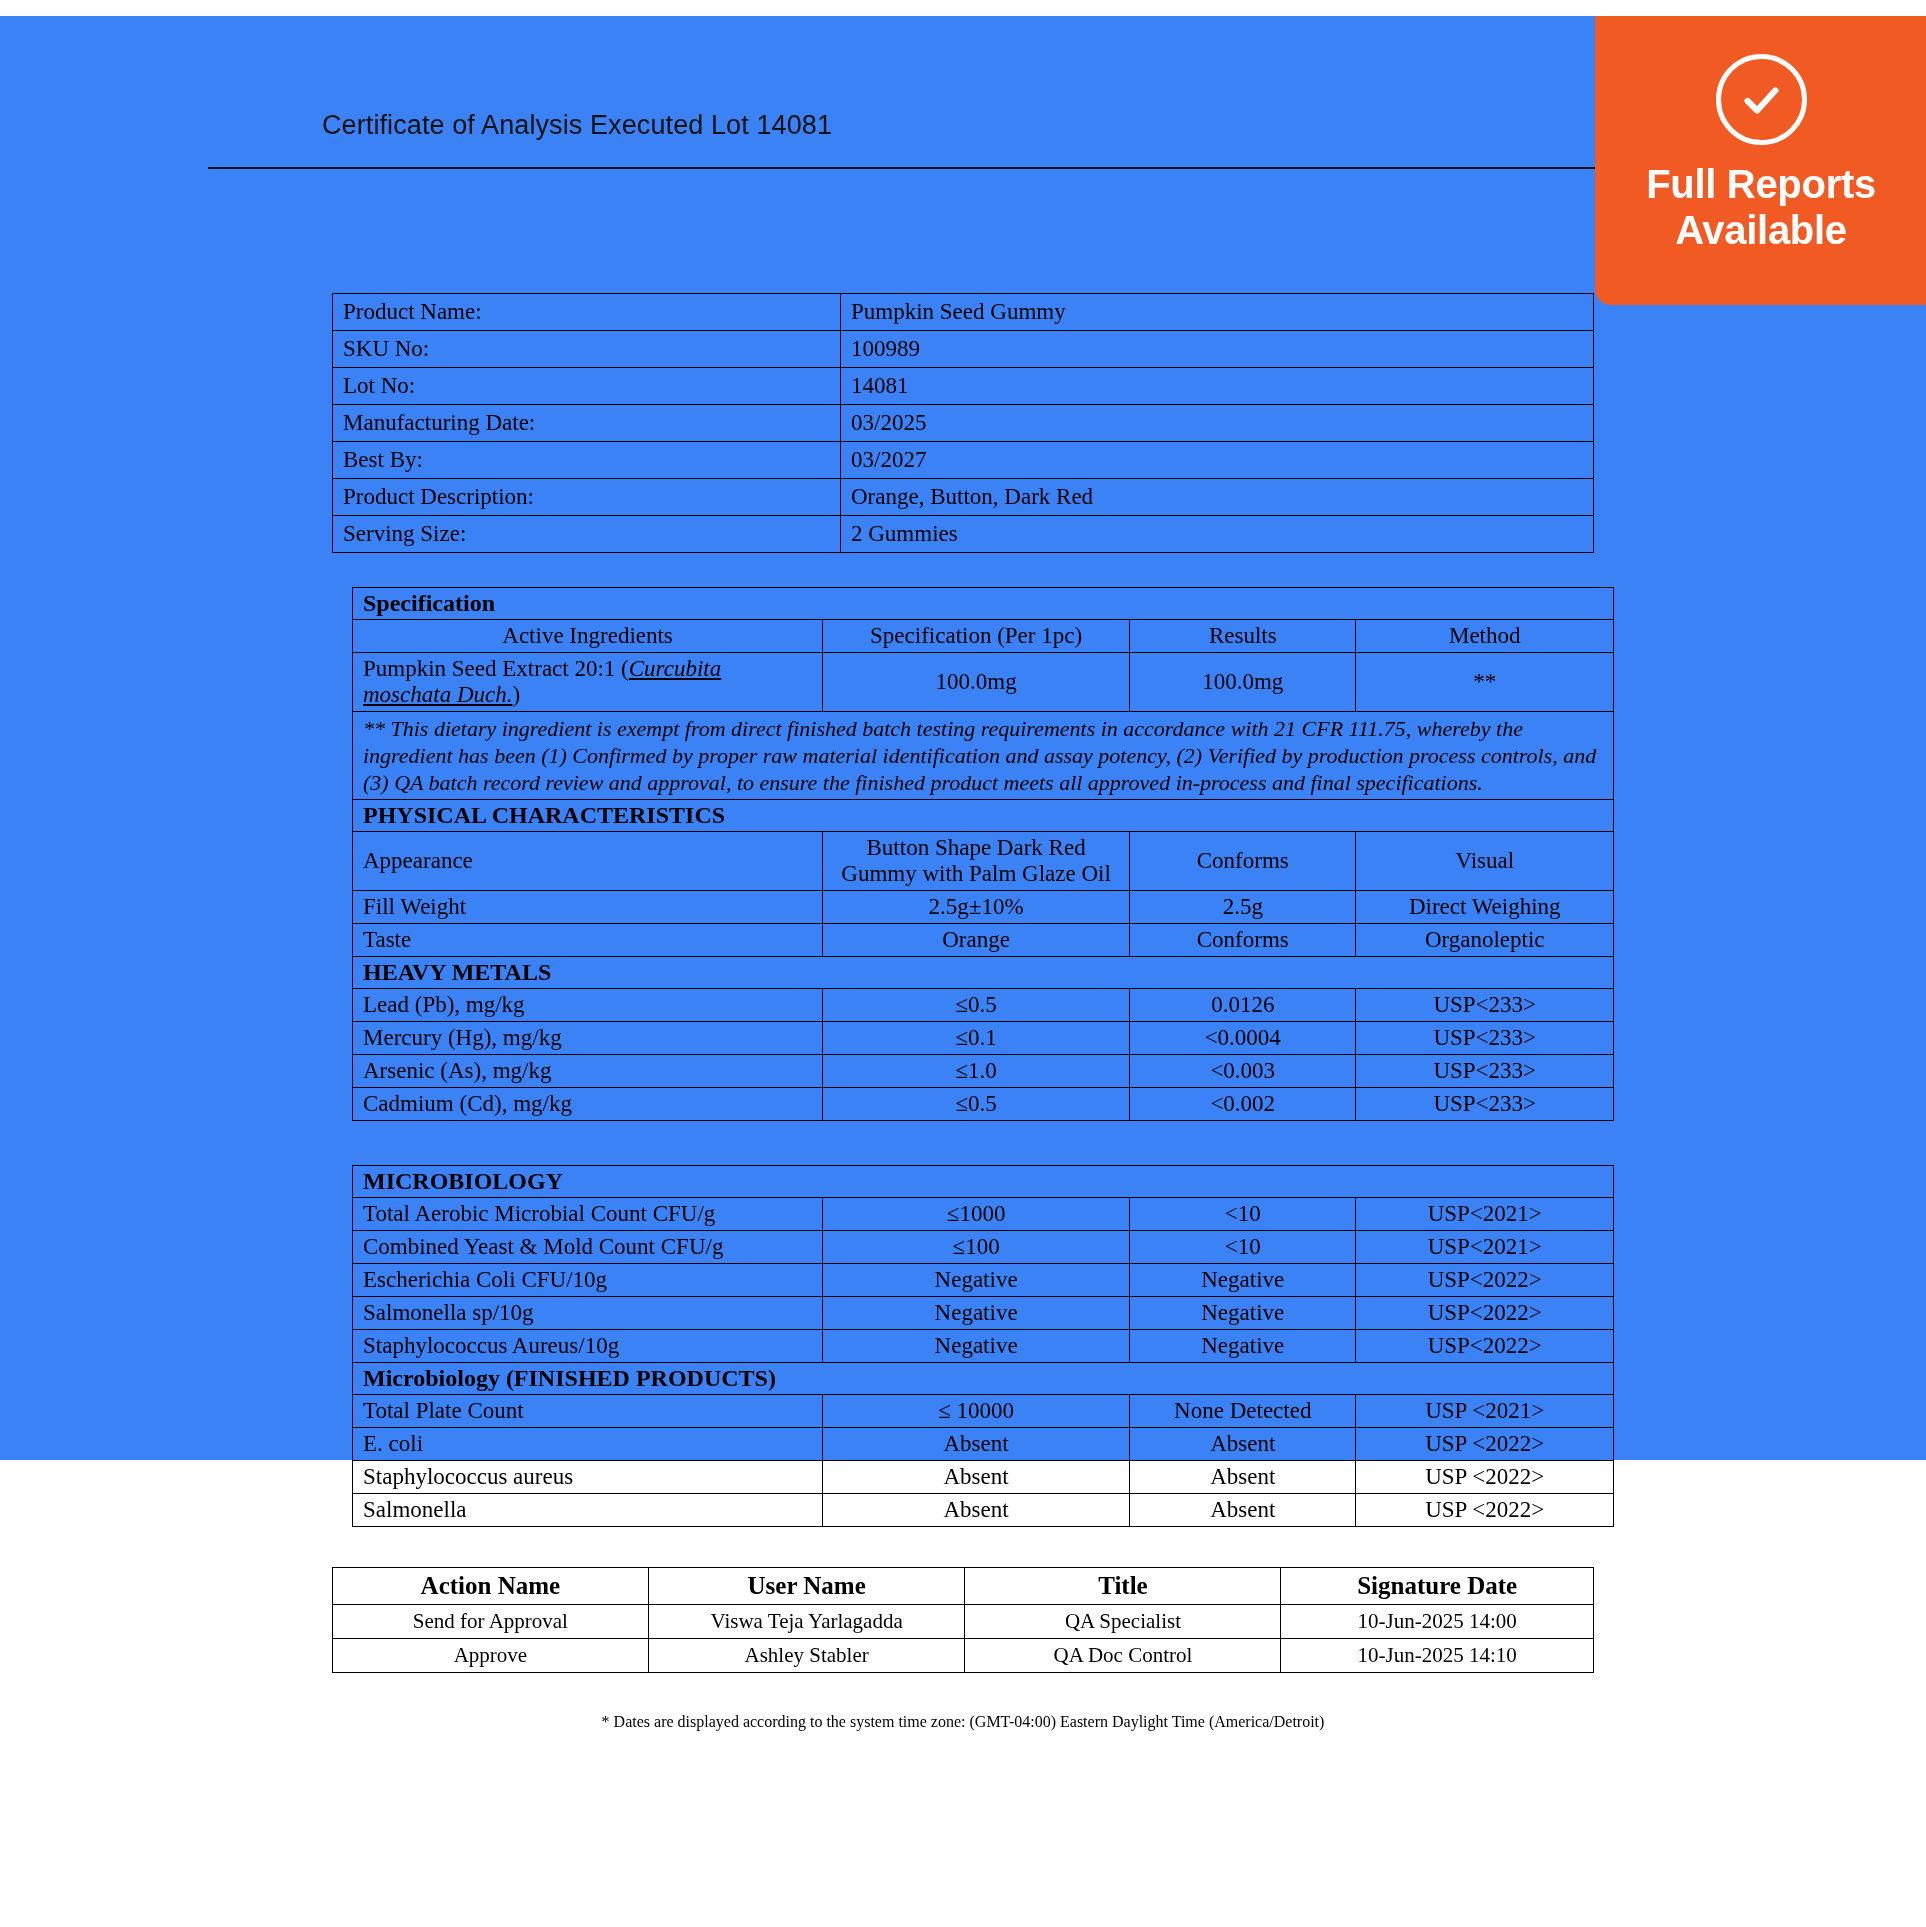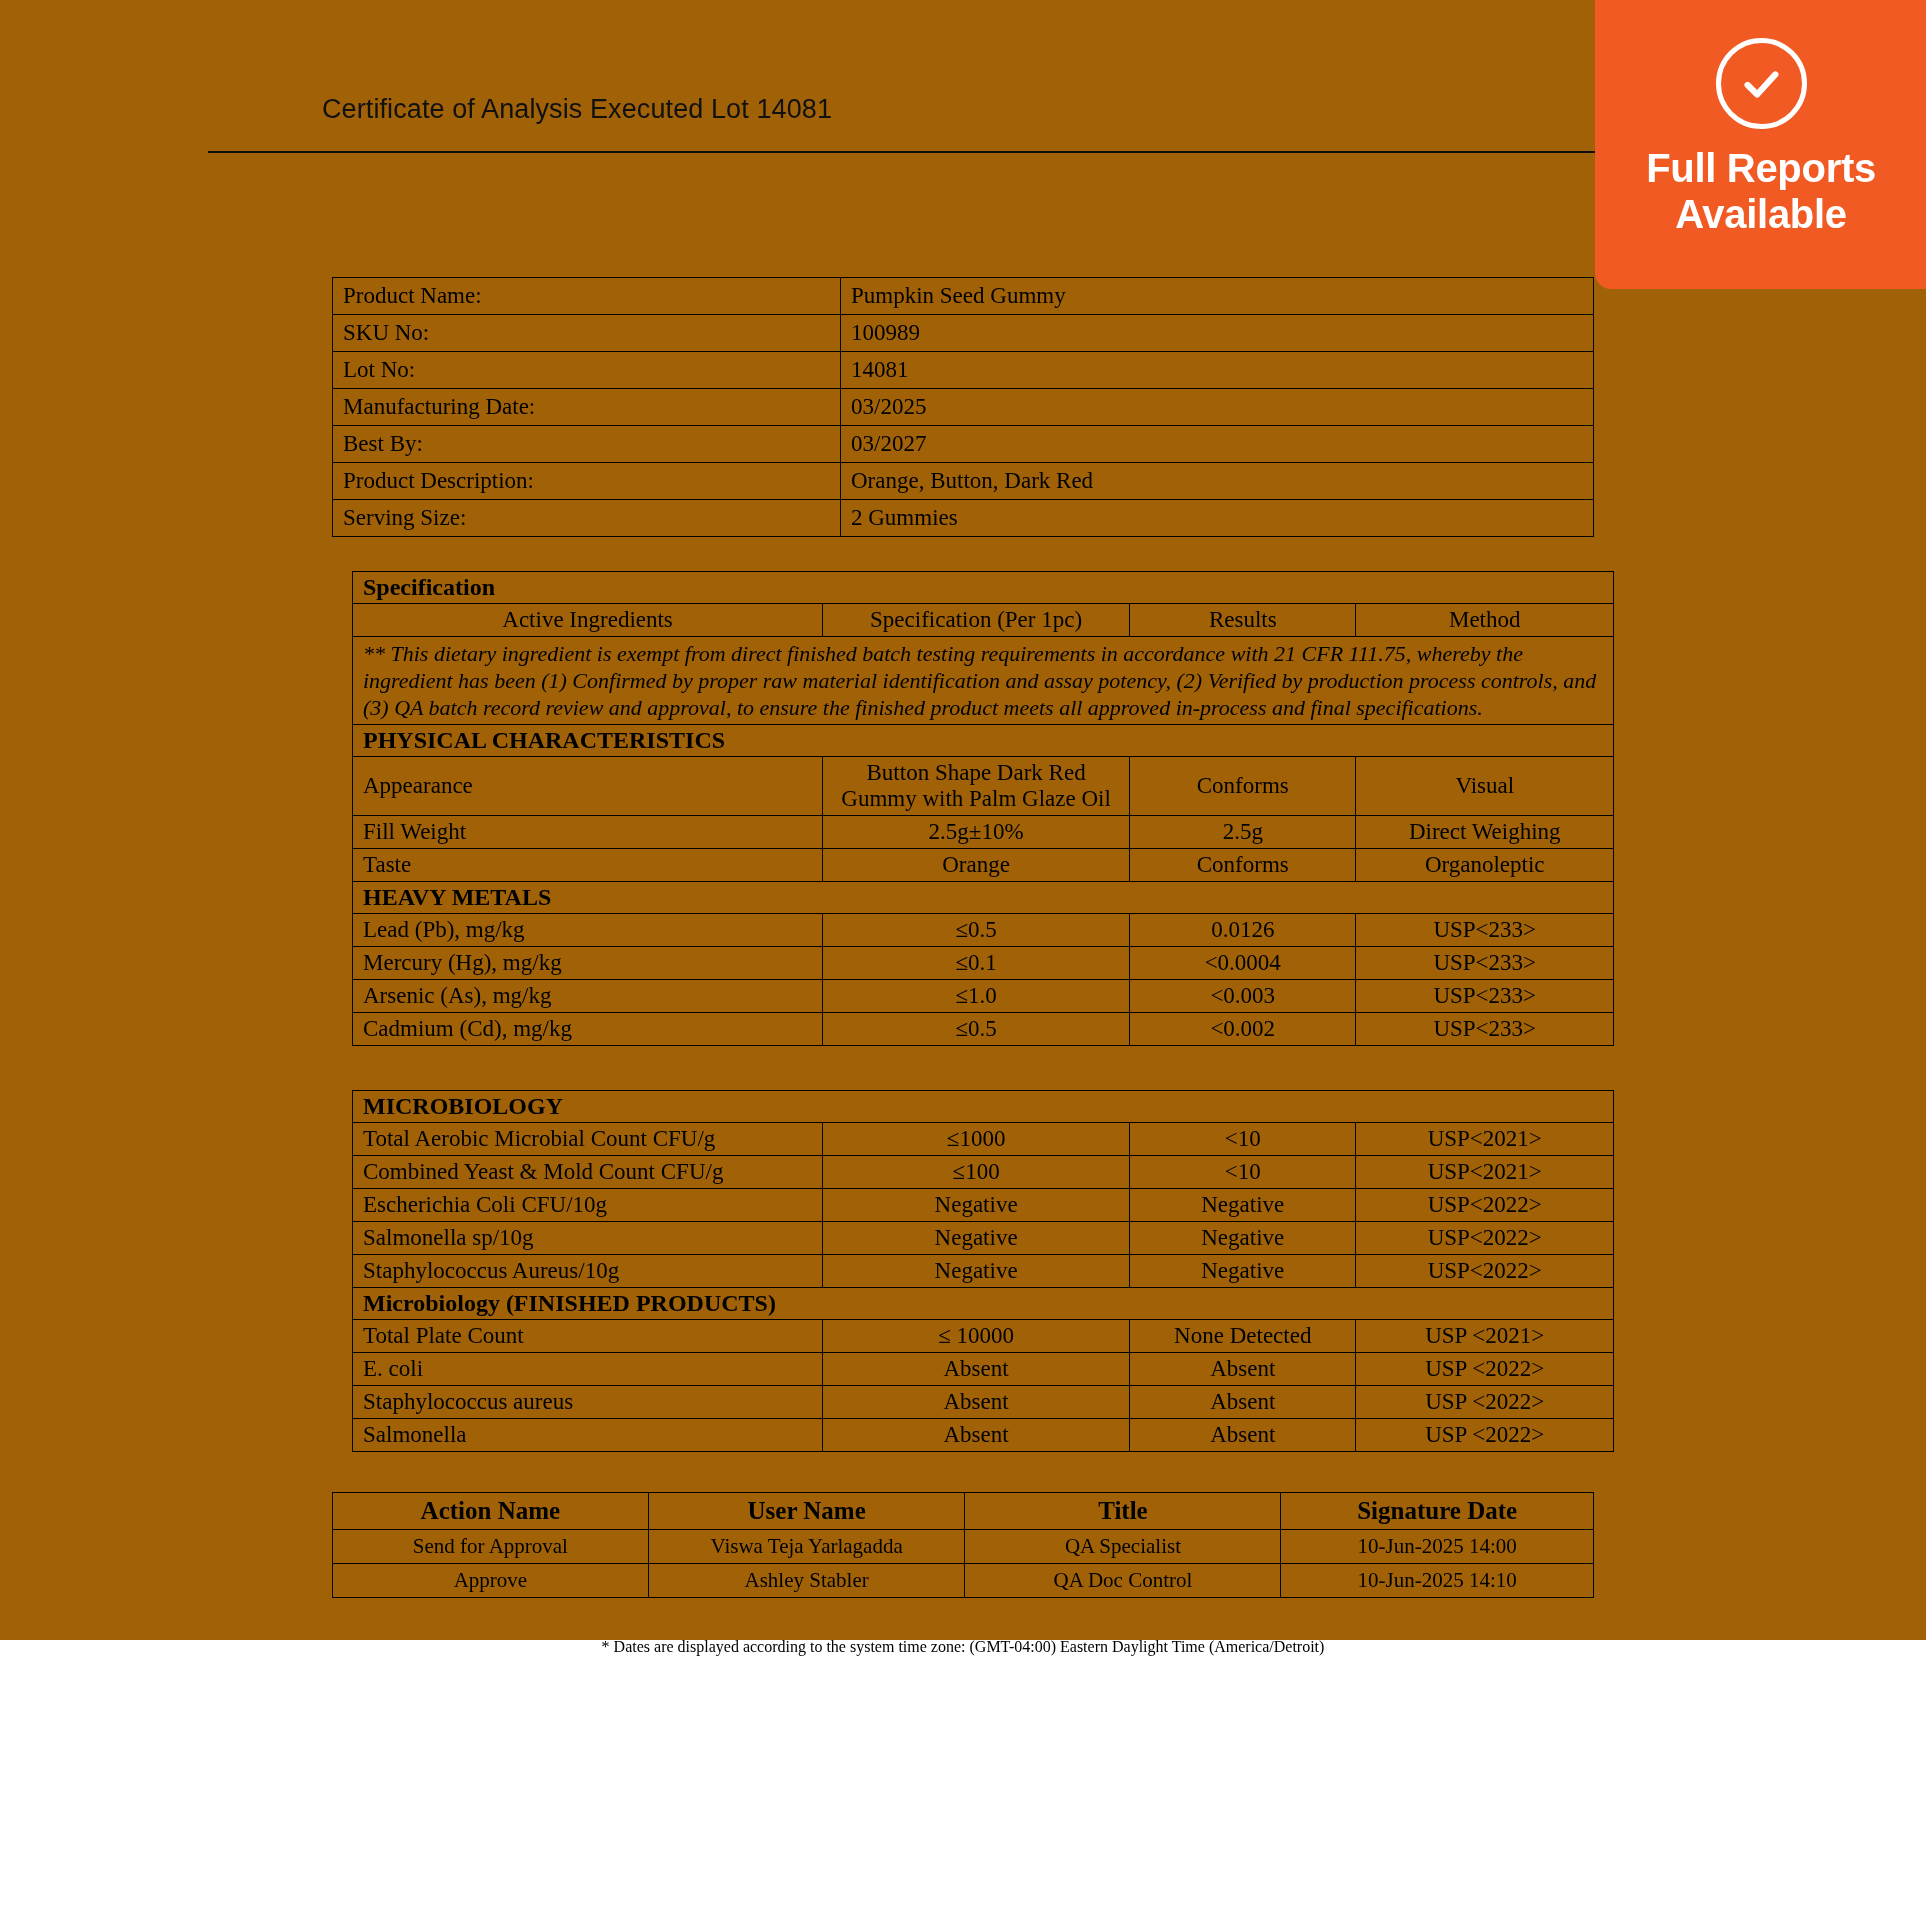--- a/index.html
+++ b/index.html
@@ -10,24 +10,24 @@
   body {
     width: 1927px;
     height: 1928px;
     font-family: "Liberation Serif", serif;
     color: #000;
     position: relative;
     overflow: hidden;
   }
   .page {
     position: absolute;
-    left: 0; top: 0;
+    left: 0; top: 16px;
     width: 1927px;
-    height: 1640px;
-    background: #a16207;
+    height: 1444px;
+    background: #3b82f6;
   }
   
   .doc-header {
     position: absolute;
     left: 208px;
     top: 94px;
     width: 1525px;
   }
   .doc-header .hdr-text {
     font-family: "Liberation Sans", sans-serif;
@@ -217,20 +217,26 @@
         <tr>
           <td class="sect" colspan="4">Specification</td>
         </tr>
         <tr>
           <th class="c-name">Active Ingredients</th>
           <th class="c-spec">Specification (Per 1pc)</th>
           <th class="c-res">Results</th>
           <th class="c-meth">Method</th>
         </tr>
         <tr>
+          <td><span>Pumpkin Seed Extract 20:1 (</span><span class="underline-italic">Curcubita moschata Duch.</span><span>)</span></td>
+          <td class="c-spec">100.0mg</td>
+          <td class="c-res">100.0mg</td>
+          <td class="c-meth">**</td>
+        </tr>
+        <tr>
           <td class="note" colspan="4">** This dietary ingredient is exempt from direct finished batch testing requirements in accordance with 21 CFR 111.75, whereby the ingredient has been (1) Confirmed by  proper raw material identification and assay potency, (2) Verified by production process controls, and (3) QA batch record review and approval, to ensure the finished product meets all approved in-process and final specifications.</td>
         </tr>
 
         <tr>
           <td class="sect" colspan="4">PHYSICAL CHARACTERISTICS</td>
         </tr>
         <tr>
           <td>Appearance</td>
           <td class="c-spec">Button Shape Dark Red Gummy with Palm Glaze Oil</td>
           <td class="c-res">Conforms</td>

